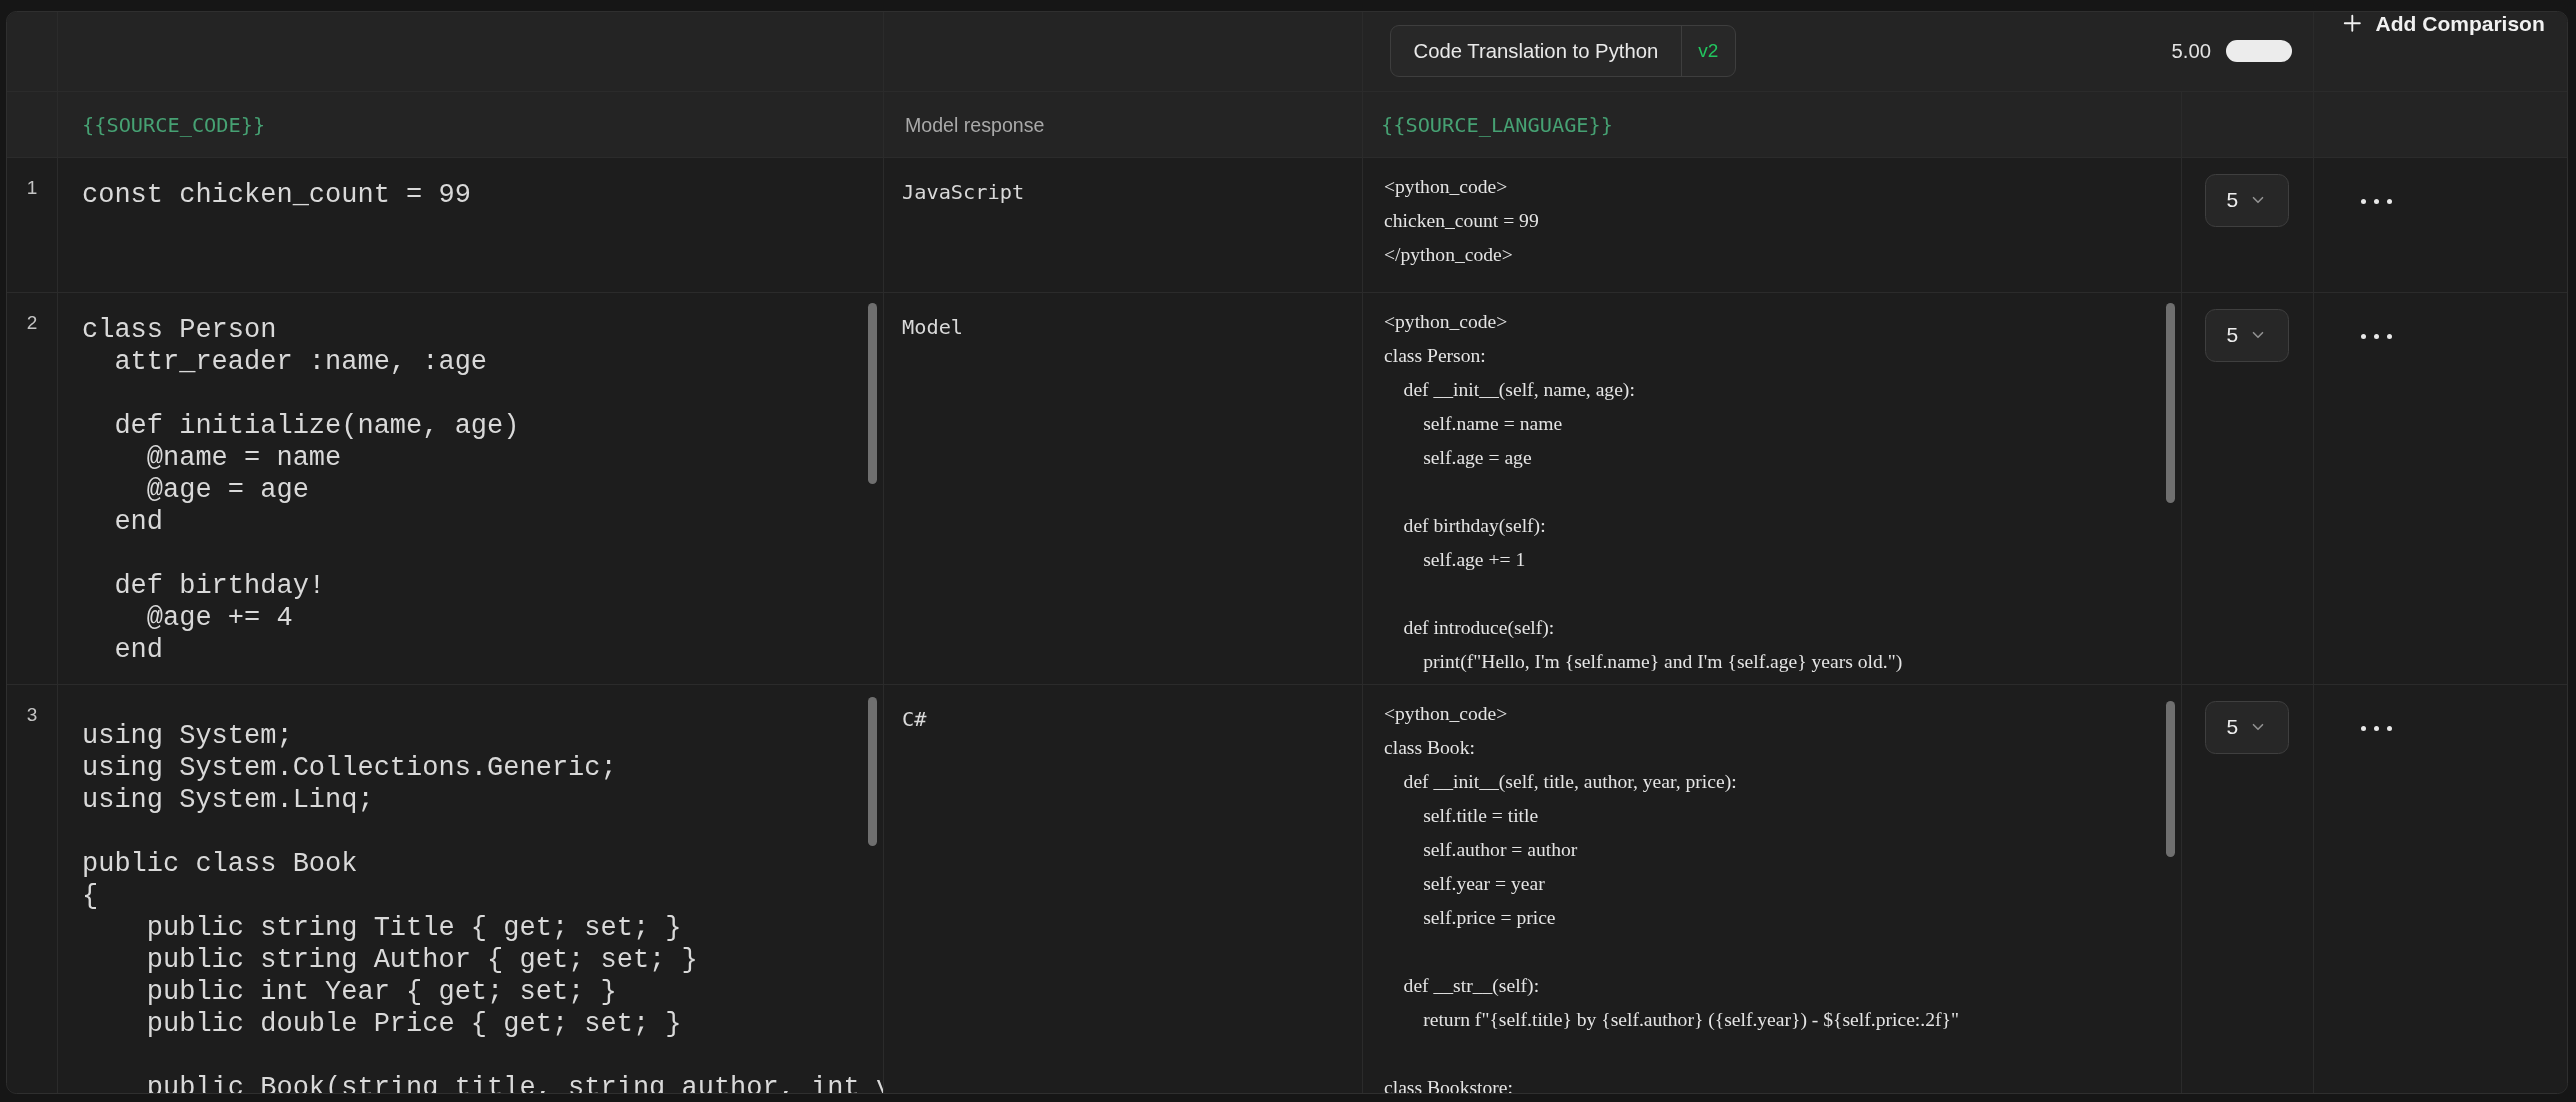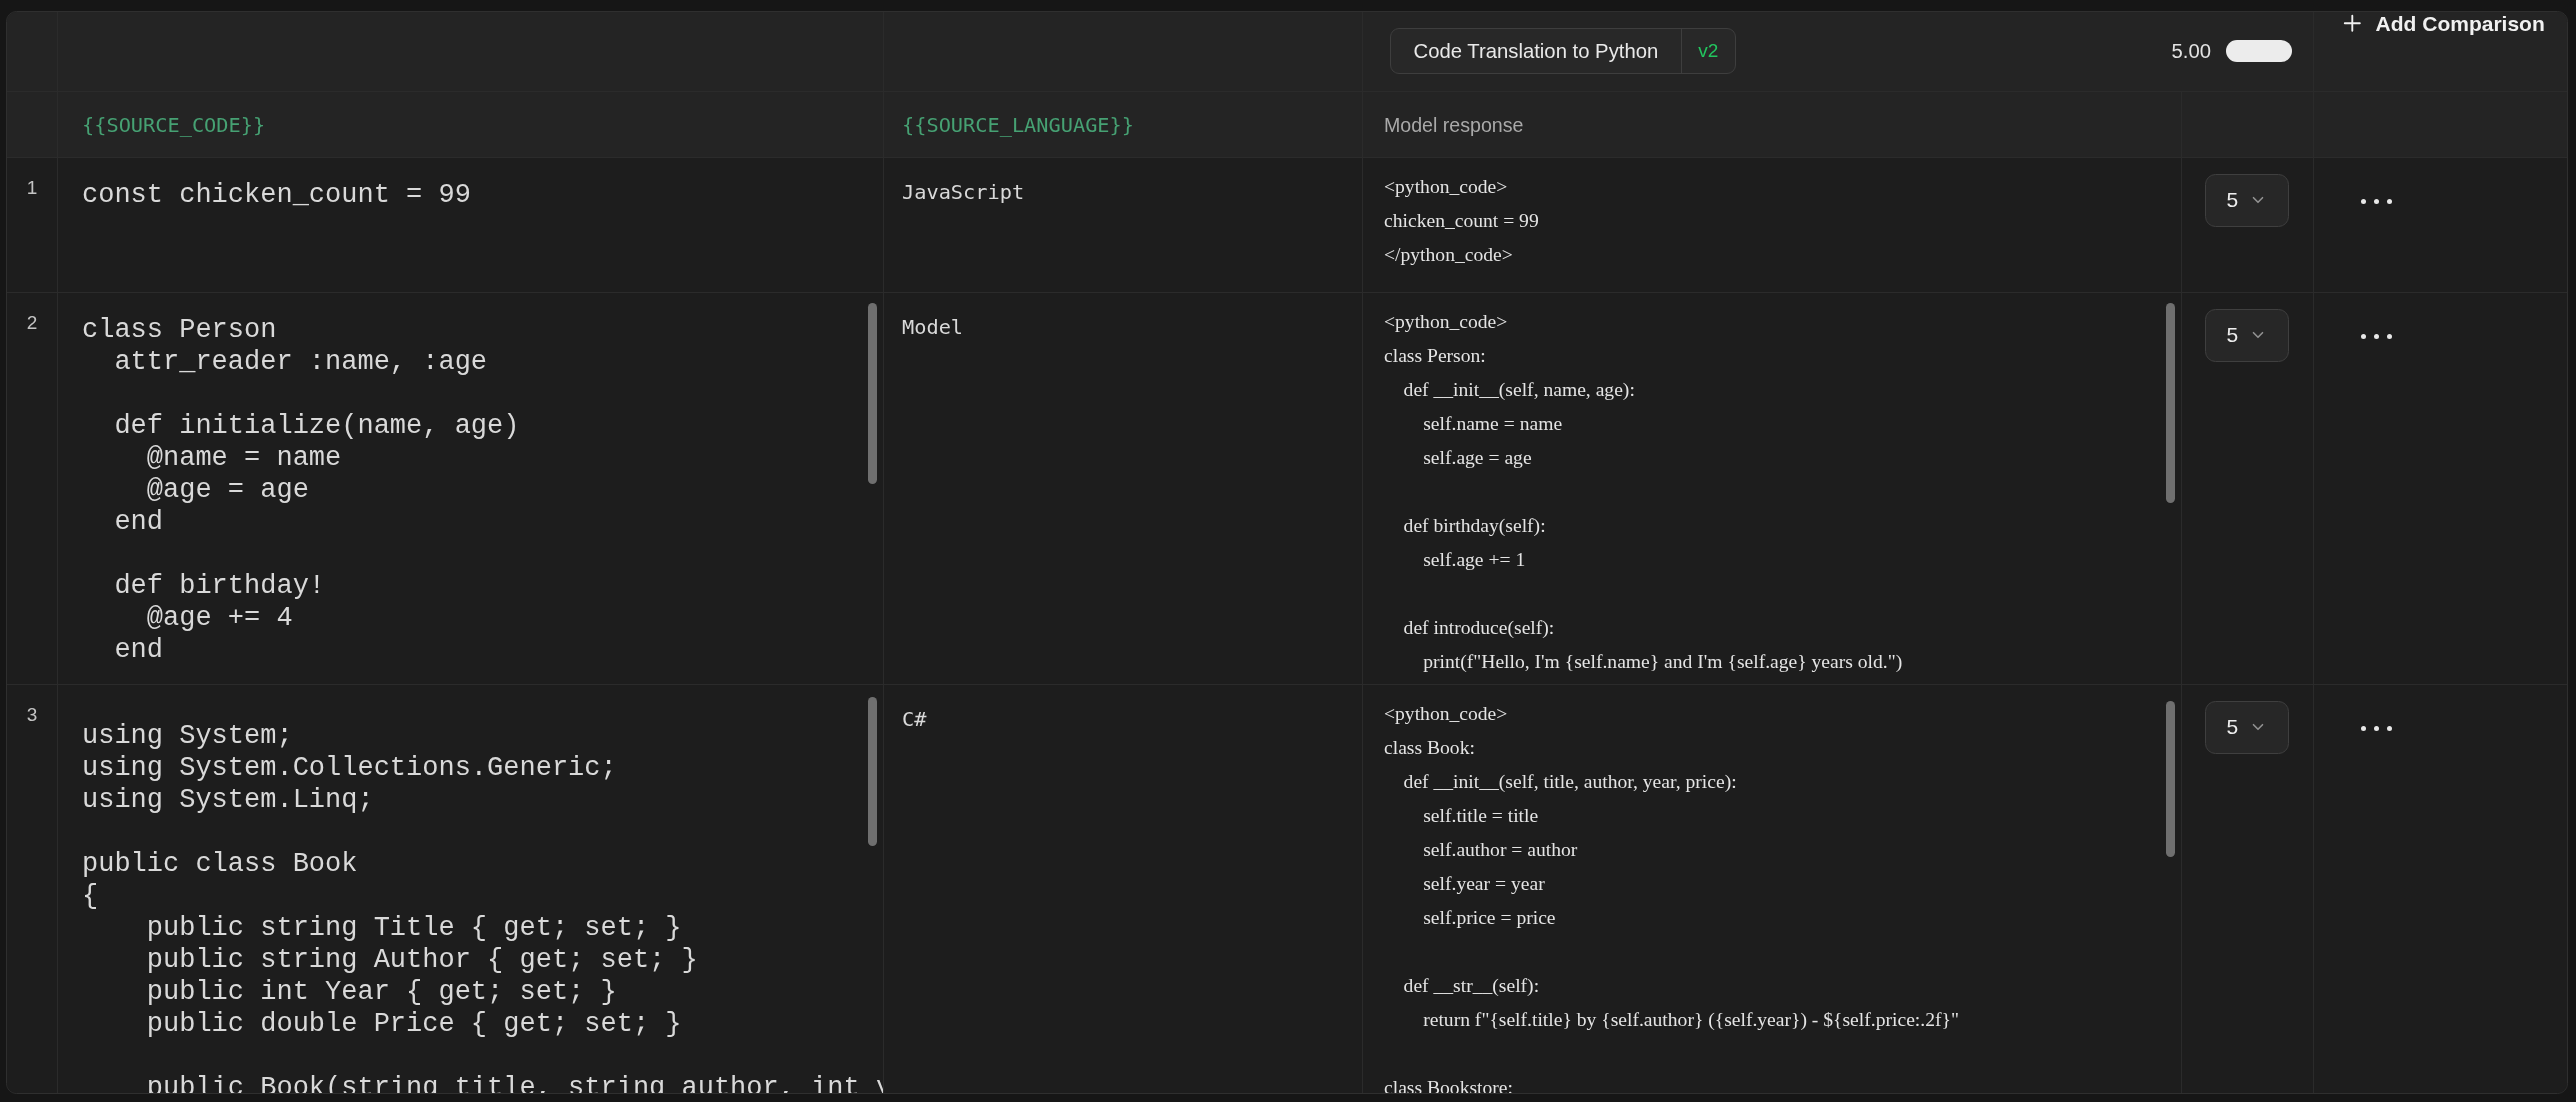--- a/index.html
+++ b/index.html
@@ -41,21 +41,21 @@
   .cell.last-row{border-bottom:none;}
   .cell.hdr{background:var(--header-bg);}
 
   
   .group-header{
     grid-column:4 / 6;
     display:flex;align-items:center;justify-content:space-between;
     padding:0 21px 0 27px;
   }
   .chip{
-    display:flex;align-items:stretch;height:46px;
+    display:flex;align-items:stretch;height:52px;
     border:0.8px solid #3e3e3e;border-radius:9px;
     background:rgba(255,255,255,0.02);
     cursor:pointer;
   }
   .chip-label{
     display:flex;align-items:center;padding:0 22.6px;
     font-size:20.3px;color:#e9e9e9;white-space:nowrap;
   }
   .chip-divider{width:0.8px;background:#3e3e3e;}
   .chip-version{
@@ -150,24 +150,24 @@
         </svg>
       <span>Add Comparison</span>
     </button>
   </div>
 
   <div class="cell hdr"></div>
   <div class="cell hdr">
     <div class="tpl-var">{{SOURCE_CODE}}</div>
   </div>
   <div class="cell hdr">
+    <div class="resp-header">Model response</div>
+  </div>
+  <div class="cell hdr">
     <div class="tpl-var lang">{{SOURCE_LANGUAGE}}</div>
-  </div>
-  <div class="cell hdr">
-    <div class="resp-header">Model response</div>
   </div>
   <div class="cell hdr"></div>
   <div class="cell hdr last-col"></div>
 
   <div class="cell rownum">1</div>
   <div class="cell">
     <pre class="code-pre">const chicken_count = 99</pre>
   </div>
   <div class="cell lang-cell">JavaScript</div>
   <div class="cell">

